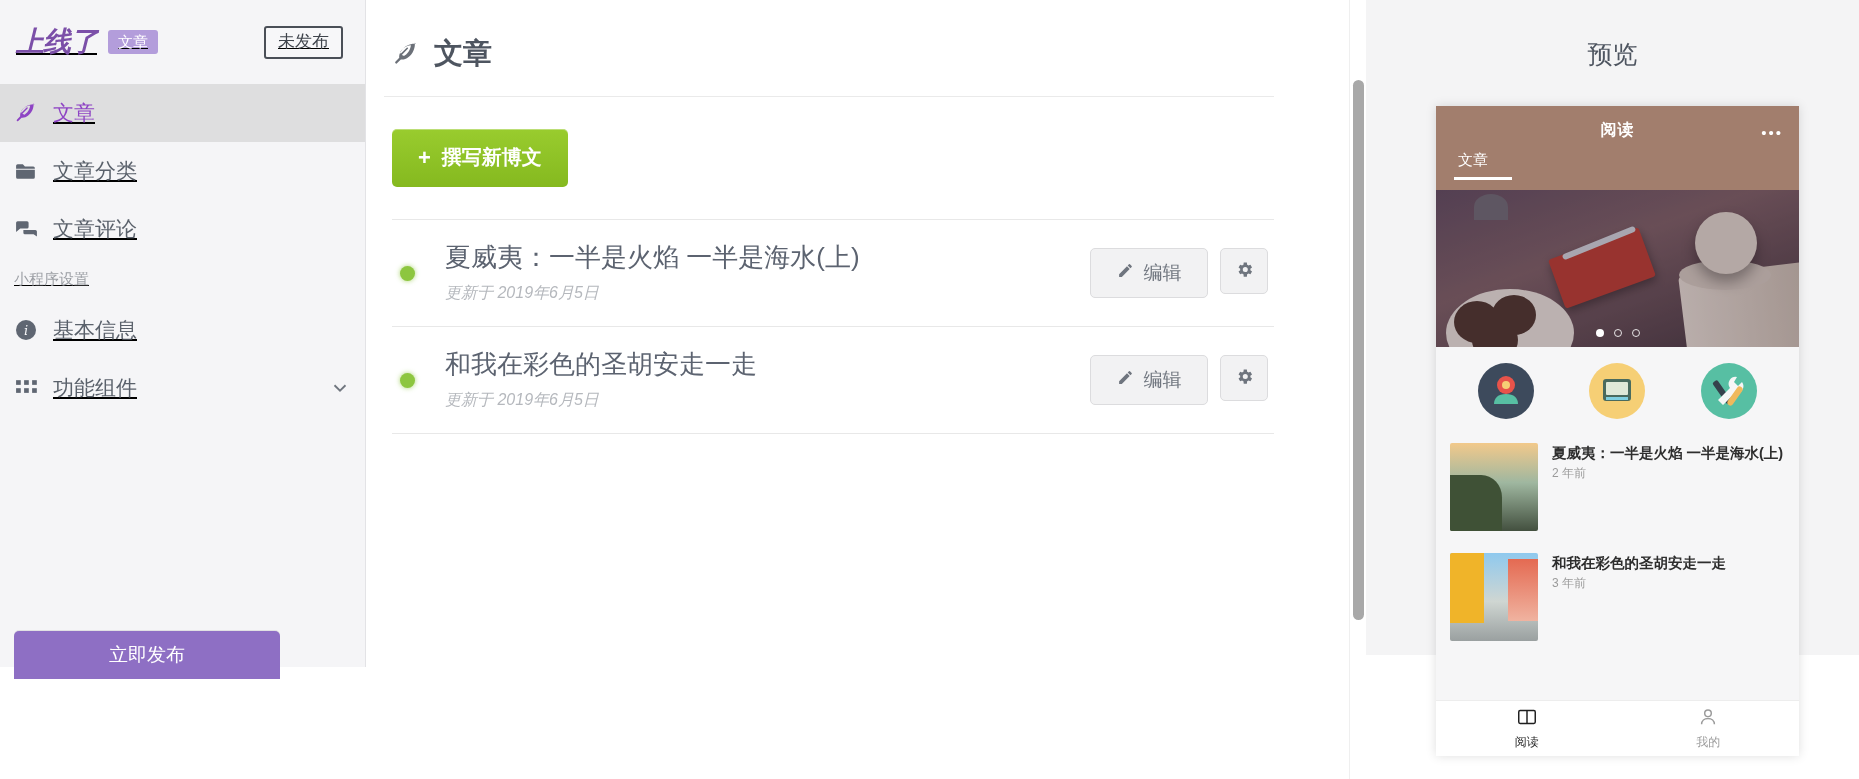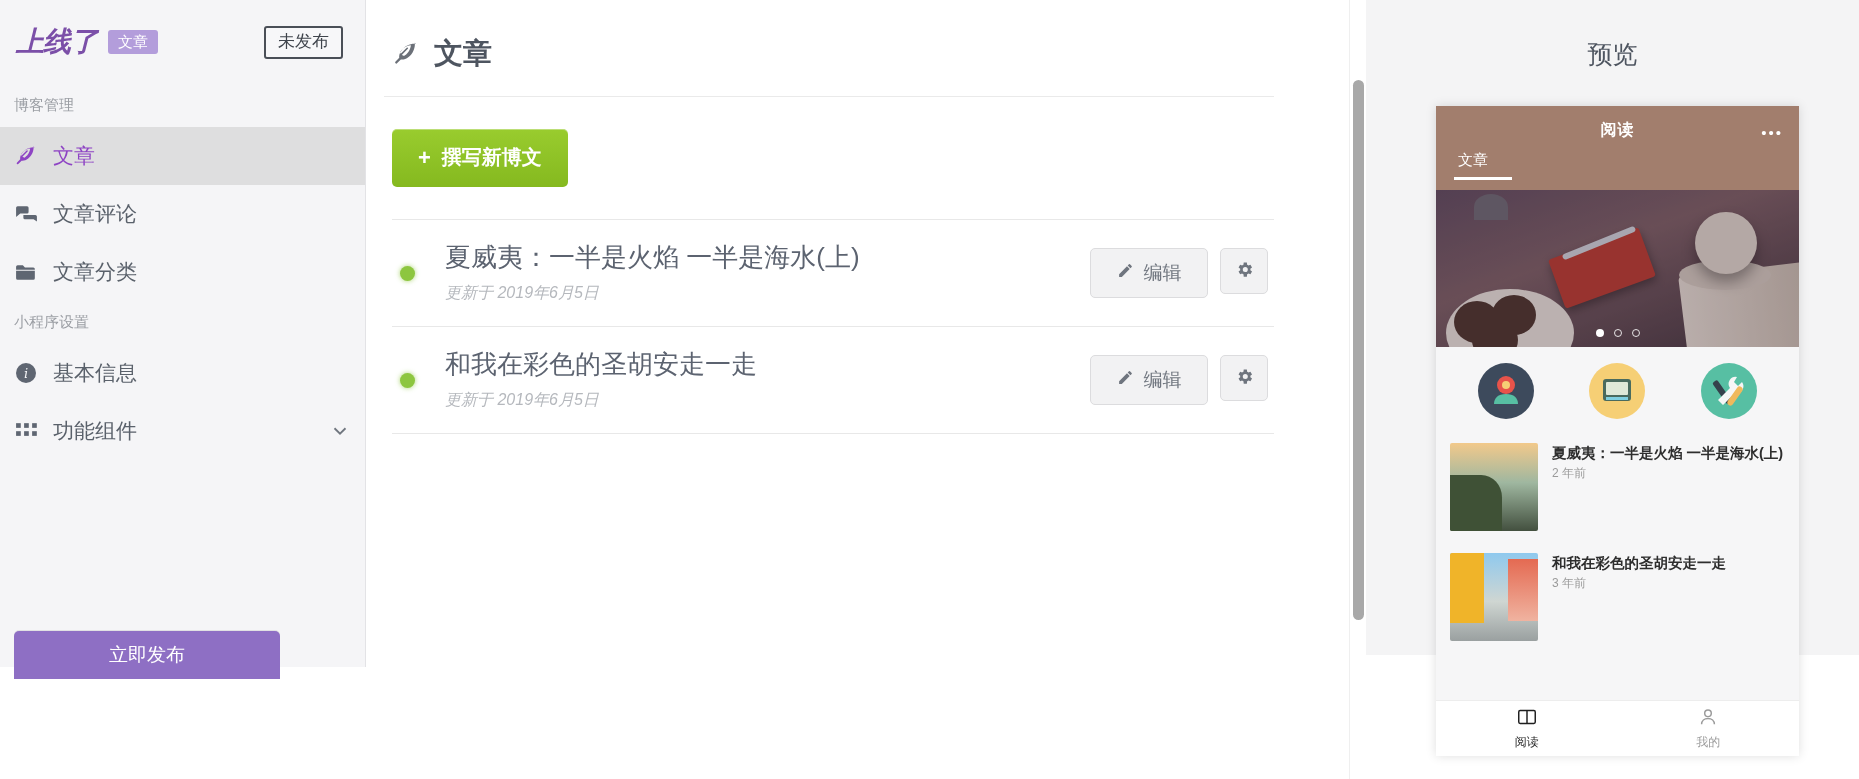--- a/index.html
+++ b/index.html
@@ -11,20 +11,21 @@
   }
   .app { display: flex; width: 1859px; height: 779px; position: relative; }
 
   
   .sidebar {
     width: 366px; height: 667px;
     background: #f5f5f7;
     border-right: 1px solid #e3e3e6;
     position: relative;
     flex: 0 0 366px;
+    text-decoration: underline;
   }
   .brand-row {
     height: 84px;
     display: flex; align-items: center;
     padding: 0 22px 0 16px;
   }
   .brand-logo {
     font-size: 28px; font-weight: bold; font-style: italic;
     color: #7b4fa8; letter-spacing: -1px;
     font-family: "DejaVu Sans", sans-serif;
@@ -273,48 +274,47 @@
 
 <div class="app">
 
   <aside class="sidebar">
     <div class="brand-row">
       <span class="brand-logo">上线了</span>
       <span class="brand-tag">文章</span>
       <span class="publish-state">未发布</span>
     </div>
 
-    <div class="group-label">博客管理</div>
 
     <div class="nav-item active">
       <span class="nav-ico">
         <svg width="24" height="24" viewBox="0 0 24 24" fill="currentColor">
             <path d="M20.6 3.4c-4.3-.6-9.4 1.6-12.3 5.3-1.8 2.3-2.4 4.6-2.1 6.6l-3.1 3.1a1 1 0 101.4 1.4l3.1-3.1c2 .3 4.3-.3 6.6-2.1 3.7-2.9 5.9-8 5.3-12.3zM9.6 13.2c-.5-.1-.9-.2-1.2-.4l5.2-5.2a.7.7 0 10-1-1l-5.2 5.2c-.2-.3-.3-.7-.4-1.2 1.2-2.6 4.9-5.6 9.2-6-.4 4.3-3.4 8-6 9.2z"></path>
           </svg>
       </span>
       <span class="nav-label">文章</span>
+    </div>
+
+    <div class="nav-item">
+      <span class="nav-ico">
+        <svg width="25" height="25" viewBox="0 0 24 24" fill="currentColor">
+            <path d="M2 6.5A1.5 1.5 0 013.5 5h5l2 2.2h8A1.5 1.5 0 0120 8.7v.6H2V6.5zM2 10.3h18v7.2A1.5 1.5 0 0118.5 19h-15A1.5 1.5 0 012 17.5v-7.2z"></path>
+          </svg>
+      </span>
+      <span class="nav-label">文章分类</span>
     </div>
 
     <div class="nav-item">
       <span class="nav-ico">
         <svg width="25" height="25" viewBox="0 0 24 24" fill="currentColor">
             <path d="M2 5.5A1.5 1.5 0 013.5 4h9A1.5 1.5 0 0114 5.5v4A1.5 1.5 0 0112.5 11H6l-4 3.4V5.5z"></path>
             <path d="M9 12.5h11.5A1.5 1.5 0 0122 14v4.6l-3.2-2.1H10.5A1.5 1.5 0 019 15v-2.5z"></path>
           </svg>
       </span>
       <span class="nav-label">文章评论</span>
-    </div>
-
-    <div class="nav-item">
-      <span class="nav-ico">
-        <svg width="25" height="25" viewBox="0 0 24 24" fill="currentColor">
-            <path d="M2 6.5A1.5 1.5 0 013.5 5h5l2 2.2h8A1.5 1.5 0 0120 8.7v.6H2V6.5zM2 10.3h18v7.2A1.5 1.5 0 0118.5 19h-15A1.5 1.5 0 012 17.5v-7.2z"></path>
-          </svg>
-      </span>
-      <span class="nav-label">文章分类</span>
     </div>
 
     <div class="group-label">小程序设置</div>
 
     <div class="nav-item">
       <span class="nav-ico">
         <svg width="24" height="24" viewBox="0 0 24 24" fill="currentColor">
             <circle cx="12" cy="12" r="10"></circle>
             <text x="12" y="17" font-size="13" font-style="italic" font-family="DejaVu Serif, serif" fill="#f5f5f7" text-anchor="middle">i</text>
           </svg>

